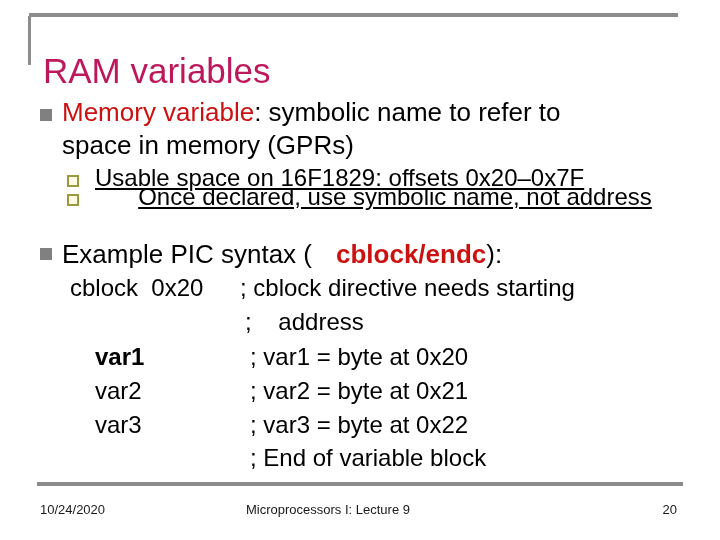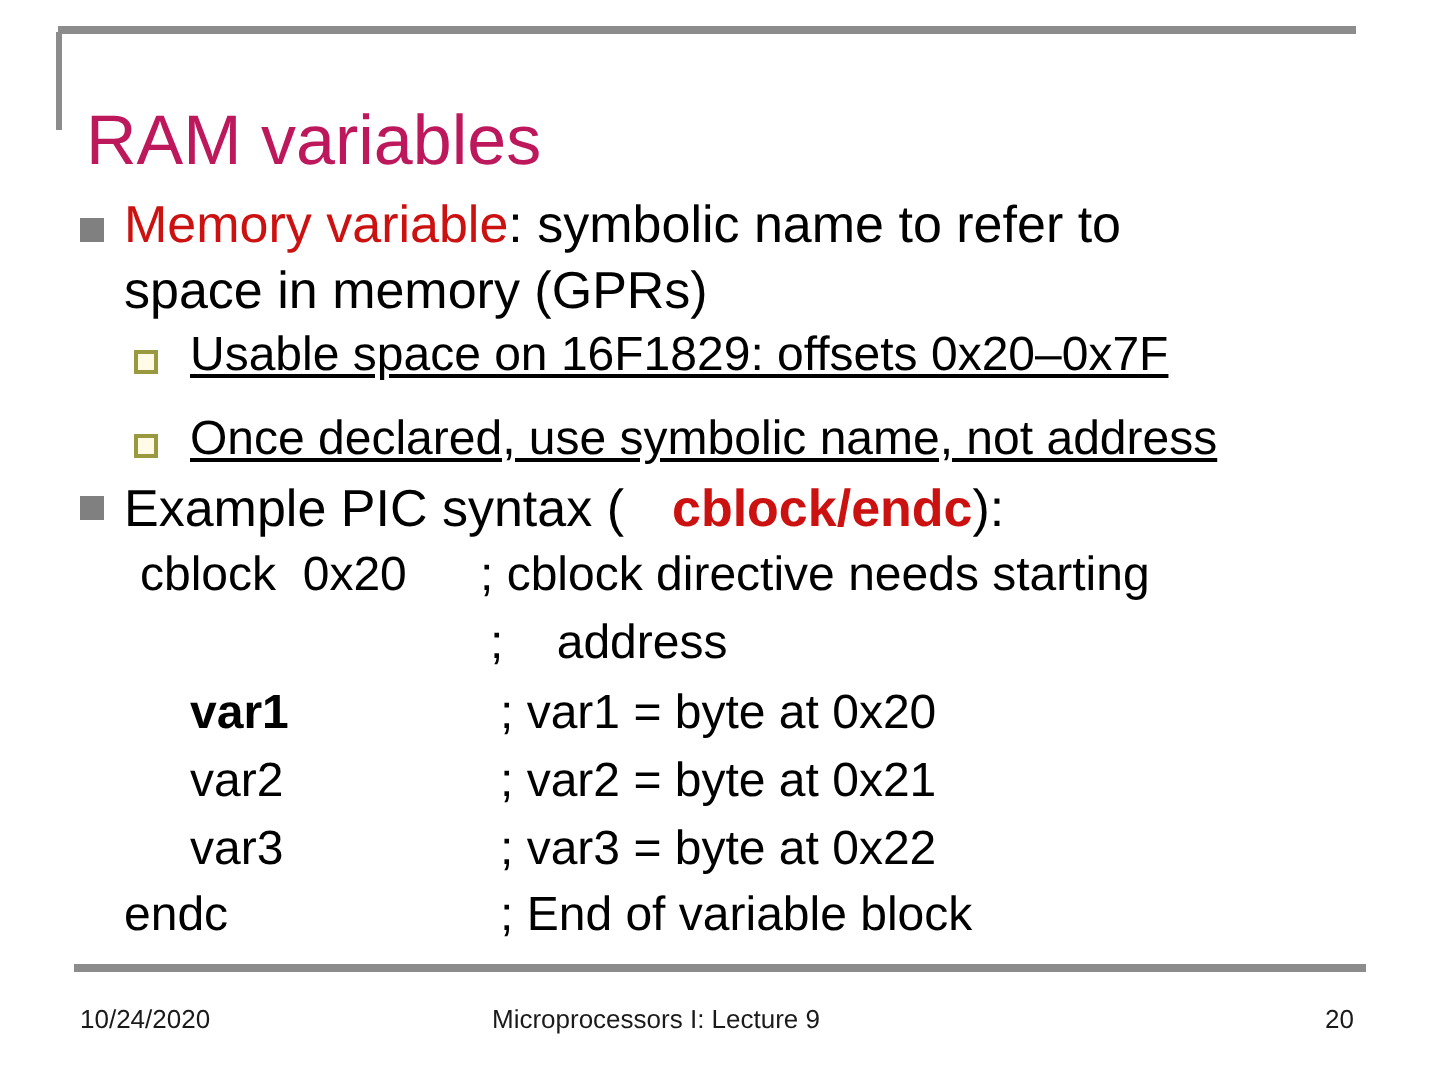--- a/index.html
+++ b/index.html
@@ -25,21 +25,21 @@
   .b2{top:238px;}
   .sq{flex:0 0 auto;width:12px;height:12px;background:#808080;}
   .b1 .sq{margin-top:13px;}
   .b2 .sq{margin-top:10px;}
   .bullet-text{margin-left:10px;font-size:26px;line-height:33px;color:#000;width:620px;}
   .red{color:#cc1111;}
   .red-bold{color:#cc1111;font-weight:700;margin-left:24px;}
   
   .sub-row{position:absolute;left:67px;display:flex;align-items:flex-start;}
   .s1{top:162px;}
-  .s2{top:204px;}
+  .s2{top:181px;text-align:center;}
   .sub-sq{flex:0 0 auto;width:8px;height:8px;margin-top:13px;background:#fffbe6;border:2px solid #99993f;}
   .sub-text{margin-left:16px;font-size:24px;line-height:31px;color:#000;width:600px;text-decoration:underline;}
   
   .code-line{position:absolute;left:0;width:720px;height:33px;font-size:24px;line-height:33px;white-space:pre;}
   .code-left{position:absolute;top:0;}
   .code-comment{position:absolute;top:0;}
   .cl-1{top:271px;} .cl-1 .code-left{left:70px;}  .cl-1 .code-comment{left:240px;}
   .cl-2{top:305px;}                               .cl-2 .code-comment{left:245px;}
   .cl-3{top:340px;} .cl-3 .code-left{left:95px;font-weight:bold;}  .cl-3 .code-comment{left:250px;}
   .cl-4{top:374px;} .cl-4 .code-left{left:95px;}  .cl-4 .code-comment{left:250px;}
@@ -98,21 +98,20 @@
   </div>
   <div class="code-line cl-4">
     <span class="code-left">var2</span>
     <span class="code-comment">; var2 = byte at 0x21</span>
   </div>
   <div class="code-line cl-5">
     <span class="code-left">var3</span>
     <span class="code-comment">; var3 = byte at 0x22</span>
   </div>
   <div class="code-line cl-6">
-    <span class="code-left">endc</span>
     <span class="code-comment">; End of variable block</span>
   </div>
 
   <div class="footer-rule"></div>
   <div class="footer-date">10/24/2020</div>
   <div class="footer-center">Microprocessors I: Lecture 9</div>
   <div class="footer-page">20</div>
 
 </div>
 

